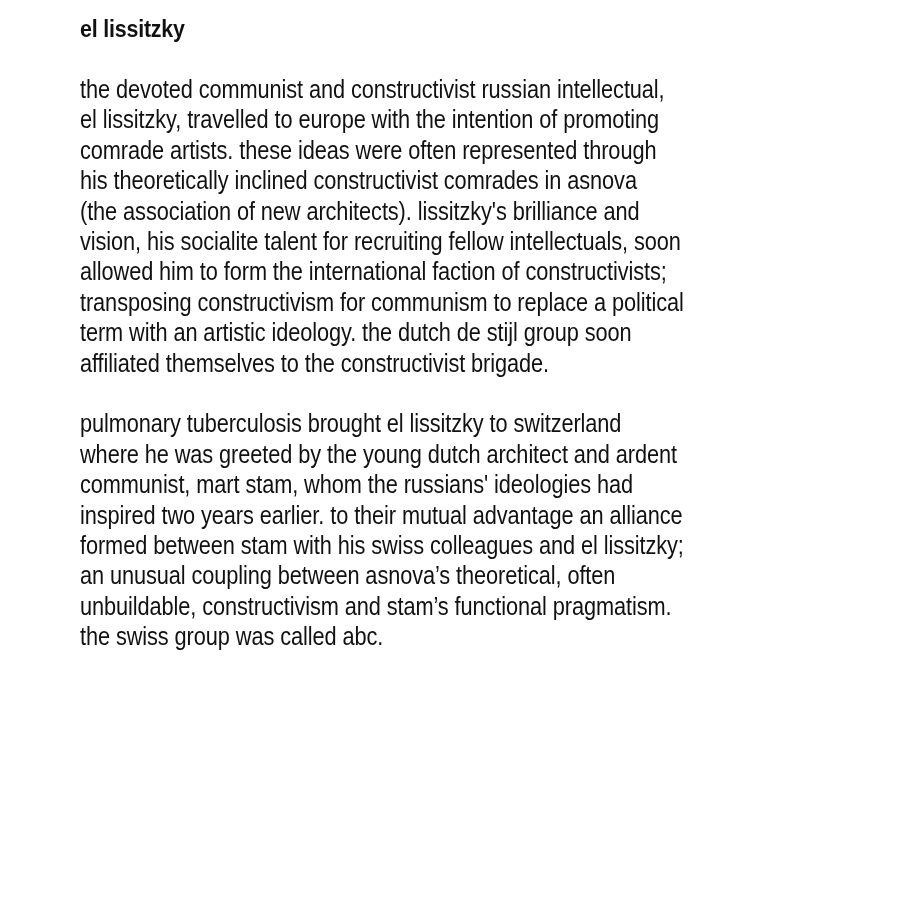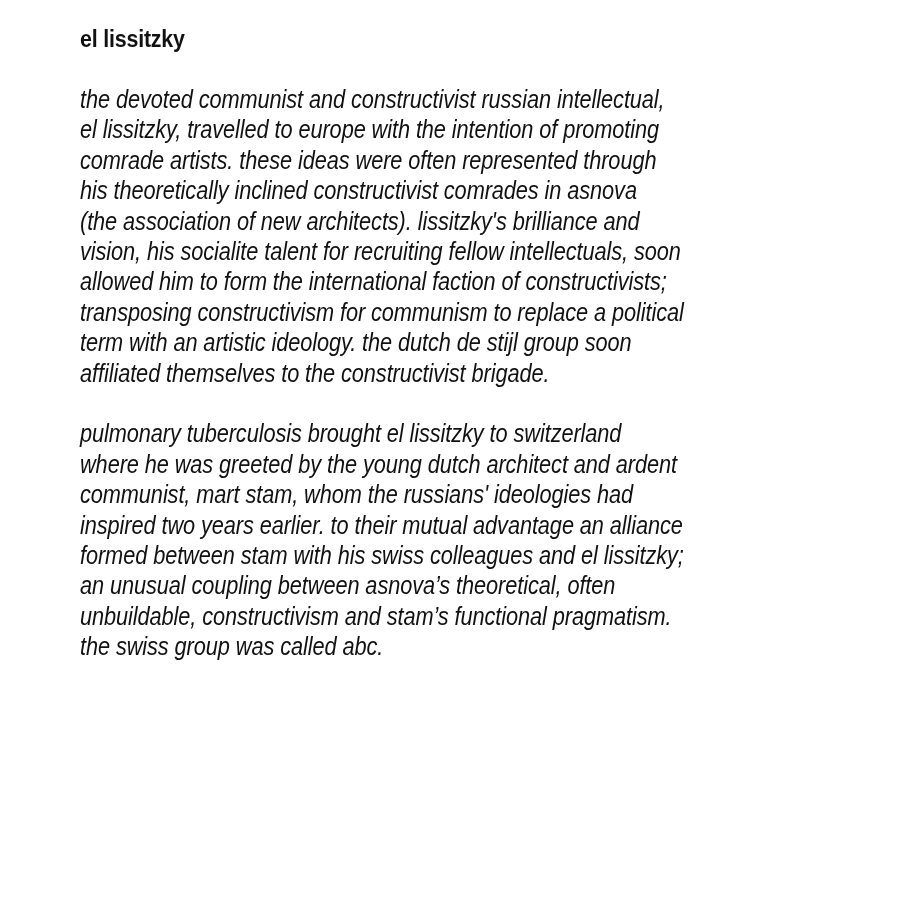--- a/index.html
+++ b/index.html
@@ -10,36 +10,35 @@
     body {
       width: 900px;
       height: 900px;
       position: relative;
       overflow: hidden;
       color: #111111;
     }
     .page {
       position: absolute;
       left: 80px;
-      top: 24px;
+      top: 14px;
       width: 820px;
     }
     .title {
       font-family: "Liberation Sans", sans-serif;
       font-weight: bold;
       font-size: 23px;
       line-height: 30px;
       margin: 0 0 30px 0;
       transform: scaleX(0.93);
       transform-origin: left center;
       letter-spacing: -0.2px;
     }
     .para {
       margin: 0 0 30.4px 0;
-      font-style: italic;
     }
     .line {
       display: block;
       font-family: "Liberation Sans", sans-serif;
       font-size: 25px;
       line-height: 30.4px;
       white-space: nowrap;
       transform: scaleX(0.87);
       transform-origin: left center;
       letter-spacing: -0.1px;

